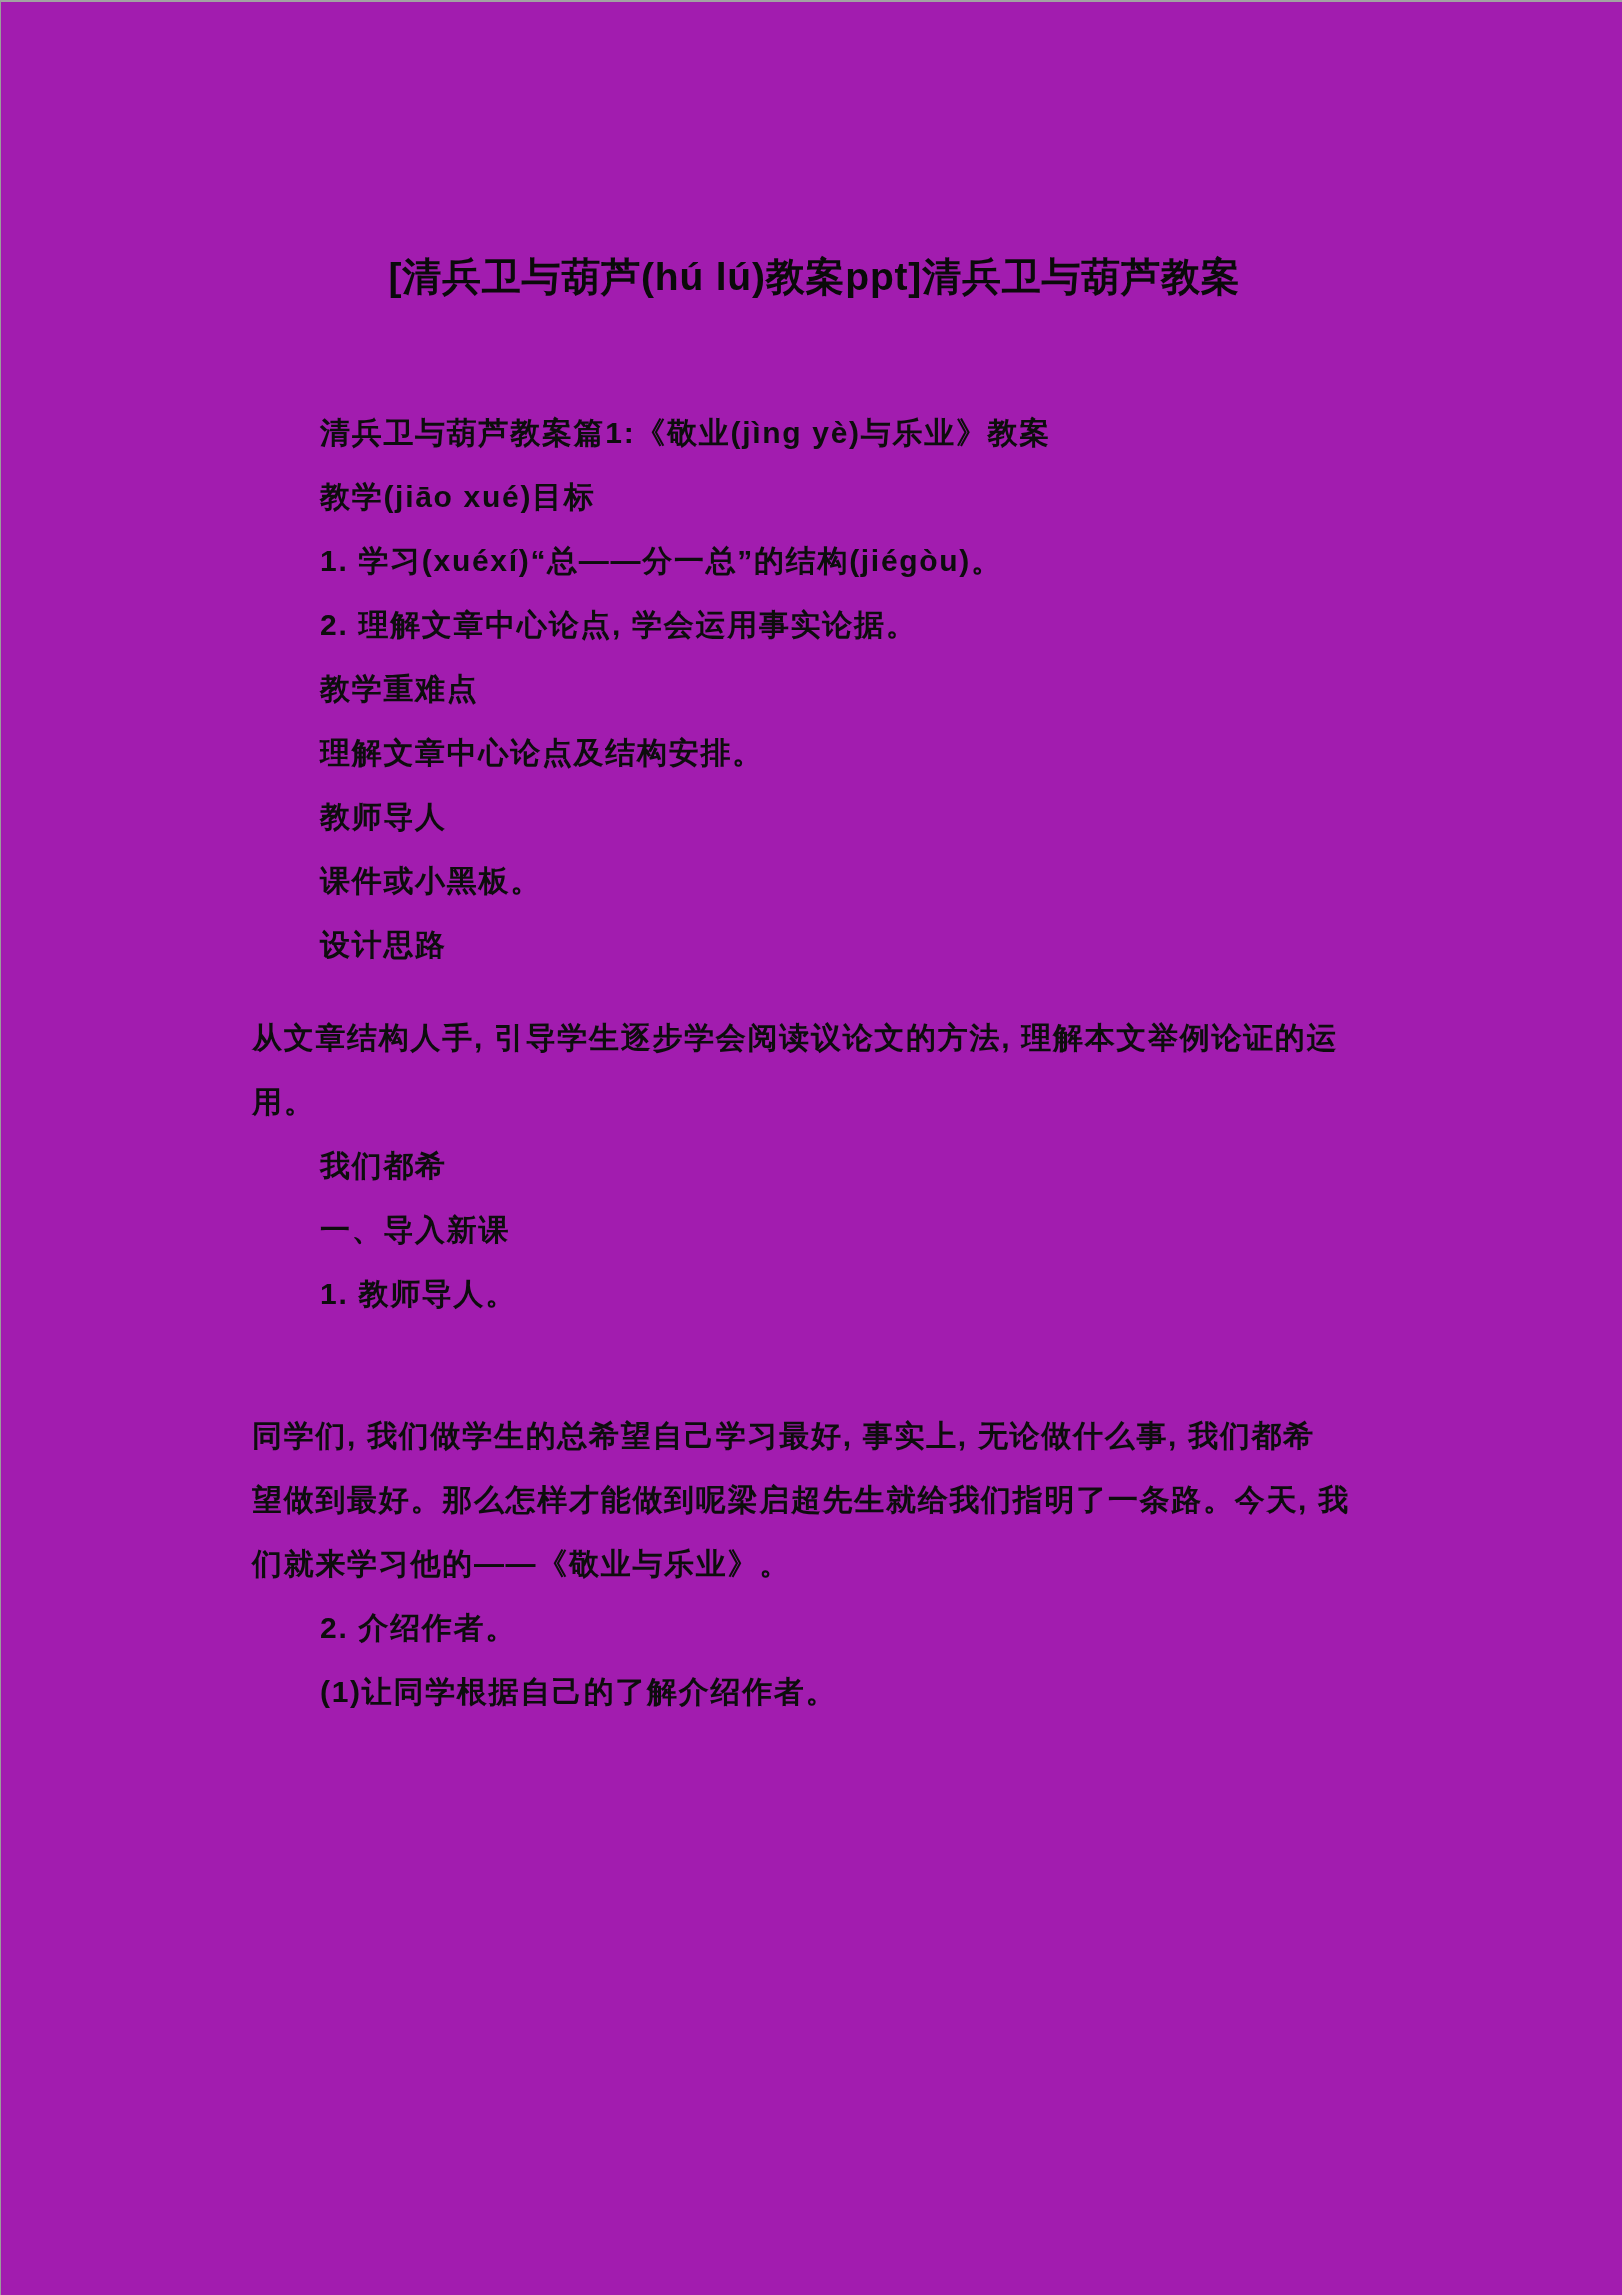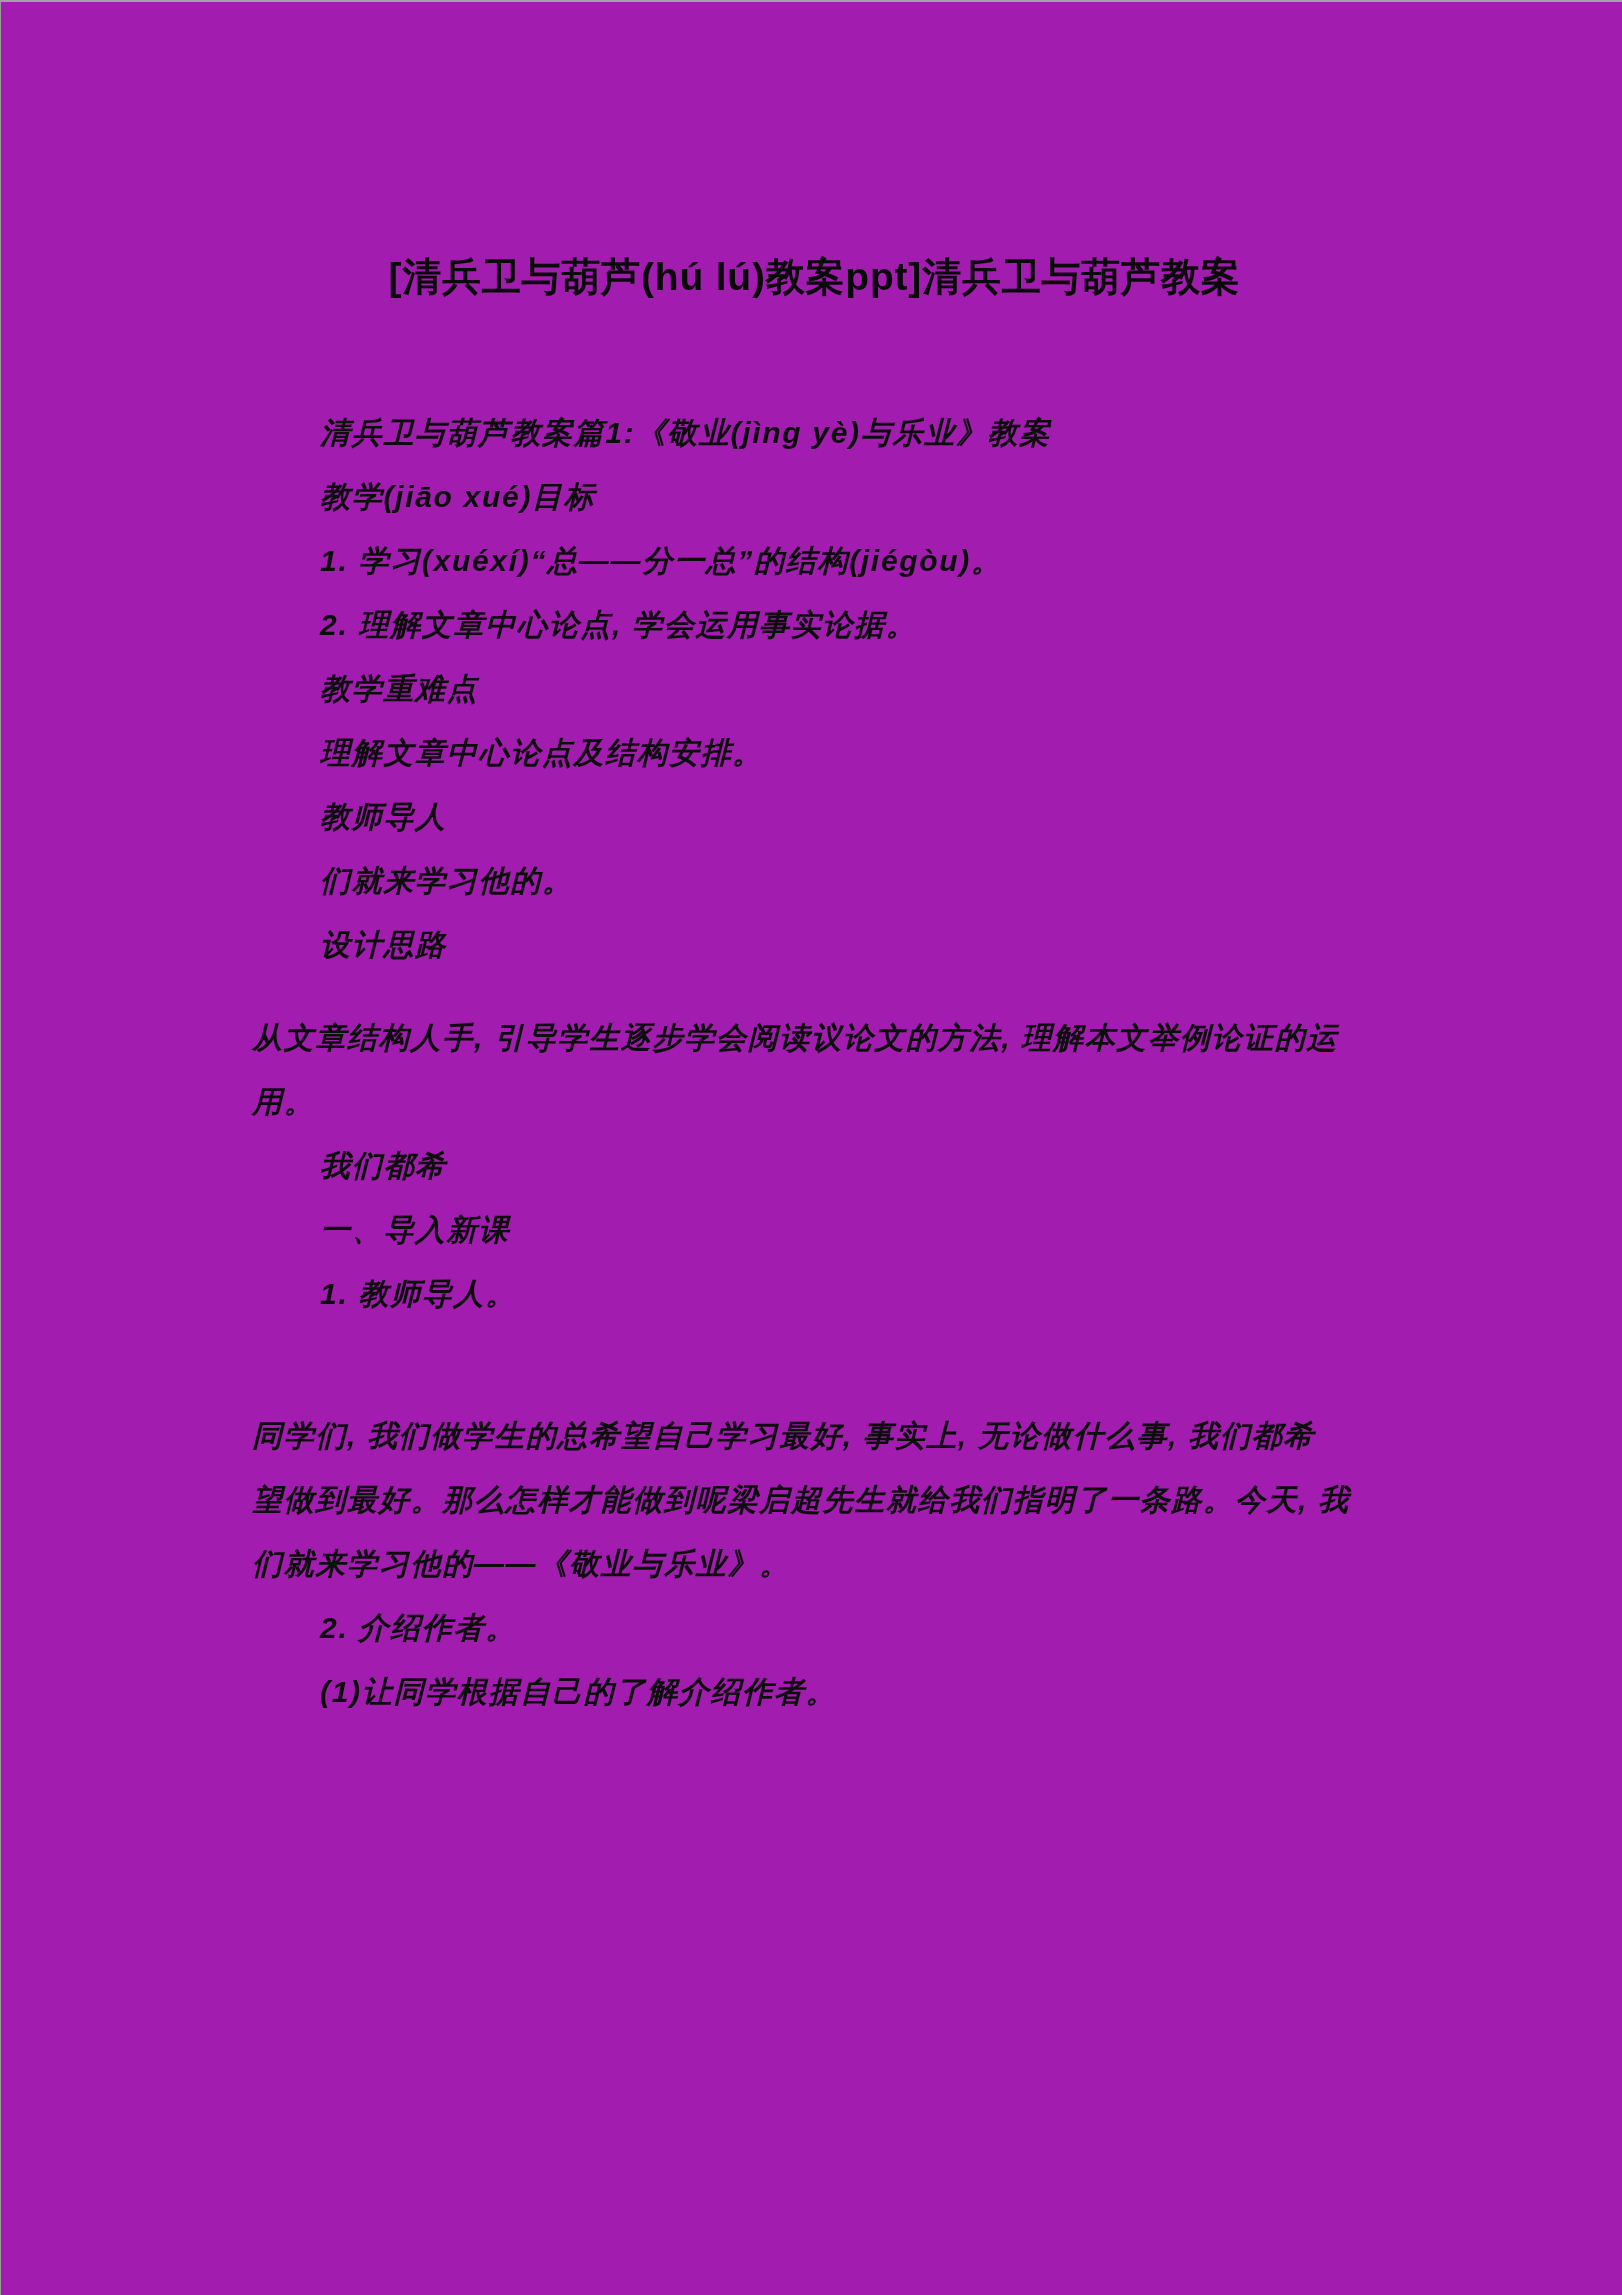--- a/index.html
+++ b/index.html
@@ -22,21 +22,20 @@
     margin: 253px 245px 0 251px;
     text-align: center;
     font-size: 39px;
     line-height: 44px;
     font-weight: bold;
     letter-spacing: 0.8px;
     color: #0a0a0a;
   }
   .content {
     padding: 0 241px 101px 251px;
-    font-style: italic;
   }
   .content p.line {
     margin: 0;
     font-size: 30px;
     line-height: 34px;
     font-weight: 600;
     letter-spacing: 1.7px;
     white-space: nowrap;
     color: #0d0d0d;
   }
@@ -52,21 +51,21 @@
 <div class="page">
   <h1 class="doc-title">[清兵卫与葫芦(hú lú)教案ppt]清兵卫与葫芦教案</h1>
   <div class="content" id="paragraphs">
       <p class="line gap-first indent">清兵卫与葫芦教案篇1:《敬业(jìng yè)与乐业》教案</p>
       <p class="line gap-std indent">教学(jiāo xué)目标</p>
       <p class="line gap-std indent">1. 学习(xuéxí)“总——分一总”的结构(jiégòu)。</p>
       <p class="line gap-std indent">2. 理解文章中心论点, 学会运用事实论据。</p>
       <p class="line gap-std indent">教学重难点</p>
       <p class="line gap-std indent">理解文章中心论点及结构安排。</p>
       <p class="line gap-std indent">教师导人</p>
-      <p class="line gap-std indent">们就来学习他的。</p>
+      <p class="line gap-std indent">课件或小黑板。</p>
       <p class="line gap-std indent">设计思路</p>
       <p class="line gap-lg">从文章结构人手, 引导学生逐步学会阅读议论文的方法, 理解本文举例论证的运</p>
       <p class="line gap-std">用。</p>
       <p class="line gap-std indent">我们都希</p>
       <p class="line gap-std indent">一、导入新课</p>
       <p class="line gap-std indent">1. 教师导人。</p>
       <p class="line gap-xl">同学们, 我们做学生的总希望自己学习最好, 事实上, 无论做什么事, 我们都希</p>
       <p class="line gap-std">望做到最好。那么怎样才能做到呢梁启超先生就给我们指明了一条路。今天, 我</p>
       <p class="line gap-std">们就来学习他的——《敬业与乐业》。</p>
       <p class="line gap-std indent">2. 介绍作者。</p>

